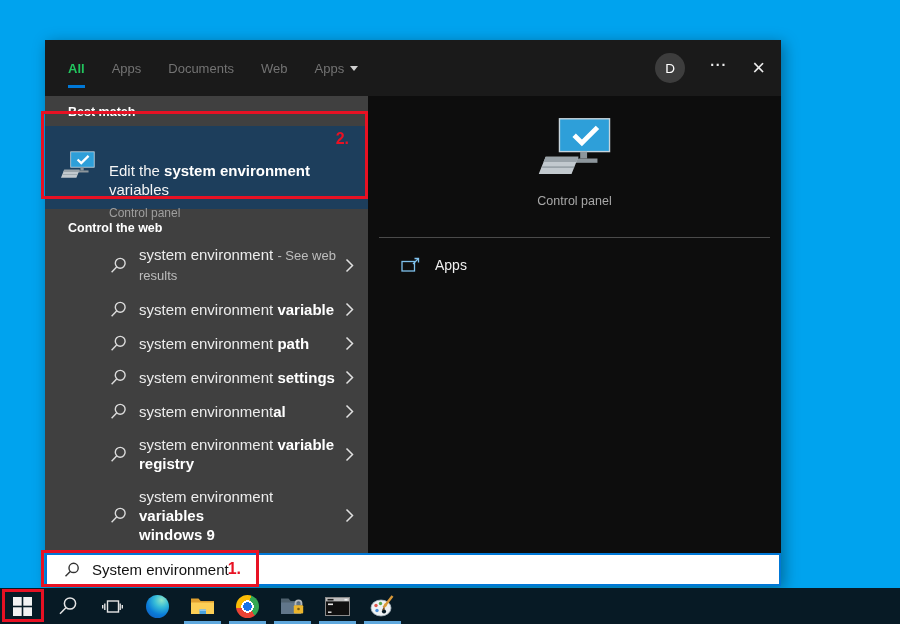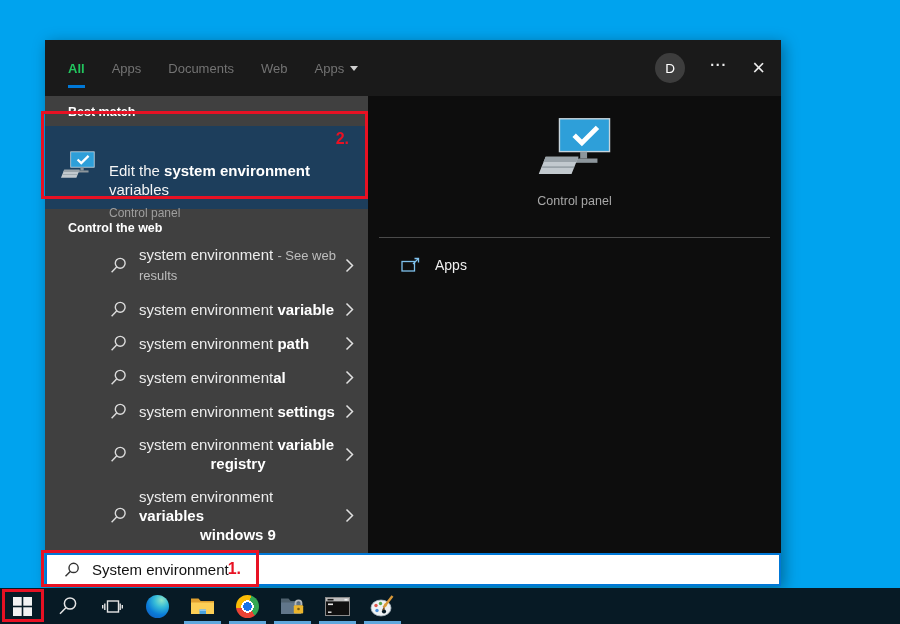--- a/index.html
+++ b/index.html
@@ -62,21 +62,21 @@
   .bm-sub { font-size:12px; color:#9f9f9f; margin-top:7px; }
 
   .rows { }
   .row {
     display:flex; align-items:center; padding:0 14px 0 17px; min-height:34px; cursor:default;margin-left:40px;
   }
   .row .mag { flex:none; margin:0 12px 0 8px; display:flex; }
   .row .txt { flex:1; font-size:15px; color:#ececec; line-height:19px; padding:7px 0; }
   .txt b { color:#fff; }
   .txt .sfx { font-size:13px; color:#bdbdbd; }
-  .txt .l2 { display:block;text-align:center; }
+  .txt .l2 { display:block; }
   .chev { flex:none; margin-left:8px; display:flex; }
 
   
   .preview { display:flex; flex-direction:column; align-items:center; width:100%; }
   .pv-icon { margin-top:21px; }
   .pv-title { font-size:17px; color:#f2f2f2; margin-top:13px; }
   .pv-sub { font-size:12.5px; color:#a8a8a8; margin-top:9px; }
   .pv-div { width:calc(100% - 22px); border-top:1px solid #4a4a4a; margin-top:29px; }
   .open-row {
     align-self:stretch; display:flex; align-items:center;
@@ -216,36 +216,36 @@
             </span>
         </div>
 
         <div class="row">
           <span class="mag">
               <svg width="17" height="17" viewBox="0 0 17 17">
                 <circle cx="10.2" cy="6.3" r="4.9" fill="none" stroke="#dcdcdc" stroke-width="1.4"></circle>
                 <line x1="6.6" y1="10" x2="1.6" y2="15.2" stroke="#dcdcdc" stroke-width="1.4"></line>
               </svg>
             </span>
+          <div class="txt"><span>system environment </span><b>settings</b></div>
+          <span class="chev">
+              <svg width="9" height="15" viewBox="0 0 9 15">
+                <path d="M1.5 1.5 L7.5 7.5 L1.5 13.5" fill="none" stroke="#e0e0e0" stroke-width="1.5"></path>
+              </svg>
+            </span>
+        </div>
+
+        <div class="row">
+          <span class="mag">
+              <svg width="17" height="17" viewBox="0 0 17 17">
+                <circle cx="10.2" cy="6.3" r="4.9" fill="none" stroke="#dcdcdc" stroke-width="1.4"></circle>
+                <line x1="6.6" y1="10" x2="1.6" y2="15.2" stroke="#dcdcdc" stroke-width="1.4"></line>
+              </svg>
+            </span>
           <div class="txt"><span>system environment</span><b>al</b></div>
-          <span class="chev">
-              <svg width="9" height="15" viewBox="0 0 9 15">
-                <path d="M1.5 1.5 L7.5 7.5 L1.5 13.5" fill="none" stroke="#e0e0e0" stroke-width="1.5"></path>
-              </svg>
-            </span>
-        </div>
-
-        <div class="row">
-          <span class="mag">
-              <svg width="17" height="17" viewBox="0 0 17 17">
-                <circle cx="10.2" cy="6.3" r="4.9" fill="none" stroke="#dcdcdc" stroke-width="1.4"></circle>
-                <line x1="6.6" y1="10" x2="1.6" y2="15.2" stroke="#dcdcdc" stroke-width="1.4"></line>
-              </svg>
-            </span>
-          <div class="txt"><span>system environment </span><b>settings</b></div>
           <span class="chev">
               <svg width="9" height="15" viewBox="0 0 9 15">
                 <path d="M1.5 1.5 L7.5 7.5 L1.5 13.5" fill="none" stroke="#e0e0e0" stroke-width="1.5"></path>
               </svg>
             </span>
         </div>
 
         <div class="row">
           <span class="mag">
               <svg width="17" height="17" viewBox="0 0 17 17">

